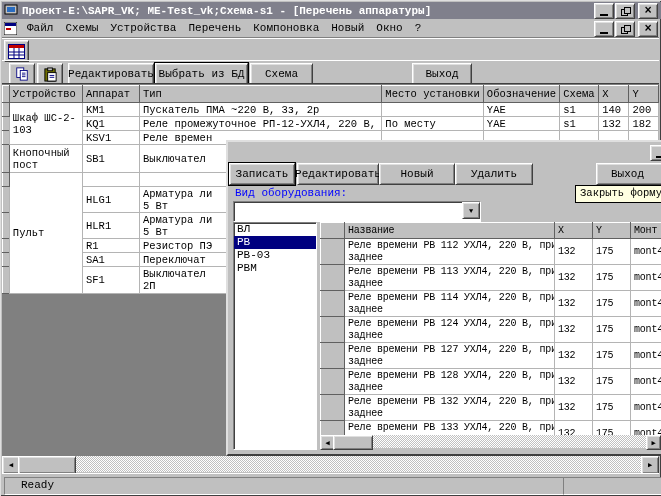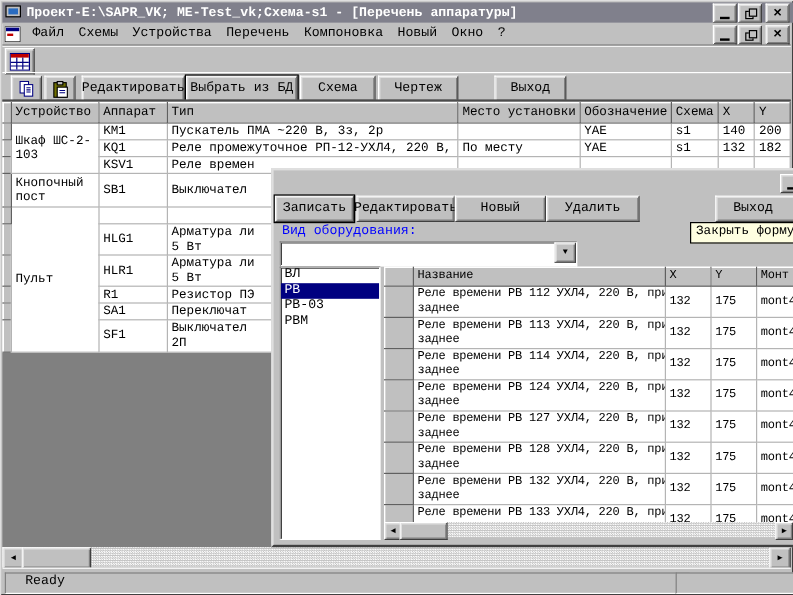--- a/index.html
+++ b/index.html
@@ -158,21 +158,20 @@
       <svg width="15" height="15" viewBox="0 0 16 16">
         <rect x="2" y="2" width="11" height="13" fill="#707000" stroke="#000"></rect>
         <rect x="5" y="1" width="5" height="3" fill="#c0c0c0" stroke="#000"></rect>
         <rect x="5" y="6" width="9" height="9" fill="#fff" stroke="#000"></rect>
         <path d="M7 9h5 M7 11h5" stroke="#000080"></path>
       </svg>
     </div>
     <div class="tbtn btn" style="left:66px;width:84px;">Редактировать</div>
     <div class="tbtn btn" style="left:153px;width:91px;outline:1px solid #000;">Выбрать из БД</div>
     <div class="tbtn btn" style="left:248px;width:61px;">Схема</div>
-    <div class="tbtn btn" style="left:313px;width:65px;">Чертеж</div>
     <div class="tbtn btn" style="left:410px;width:58px;">Выход</div>
   </div>
 
   <div class="content">
 
     <table class="maintbl">
       <colgroup>
         <col style="width:16px">
           <col style="width:78px">
           <col style="width:66px">

